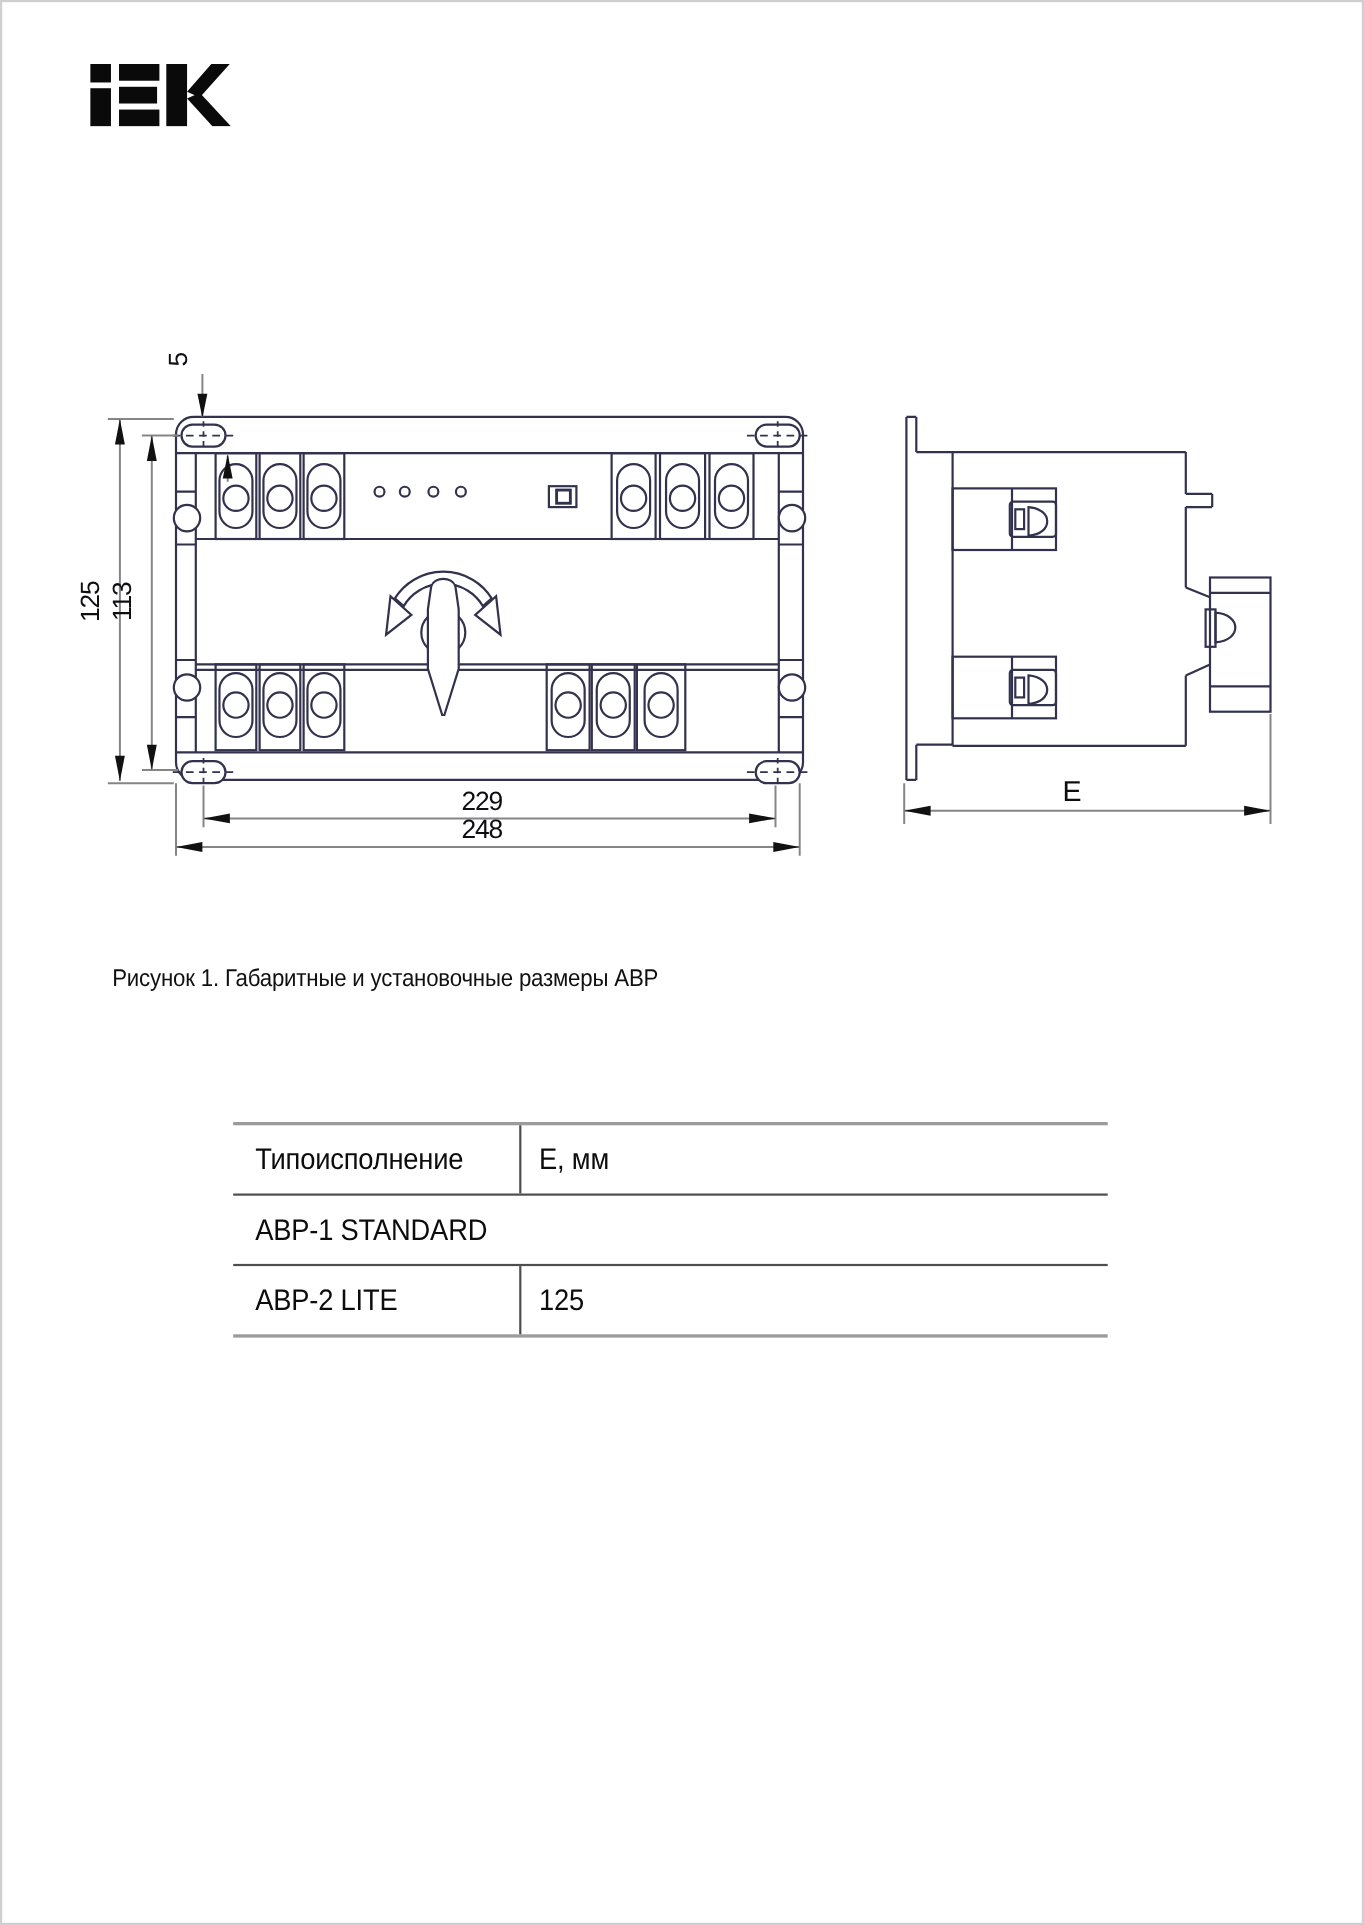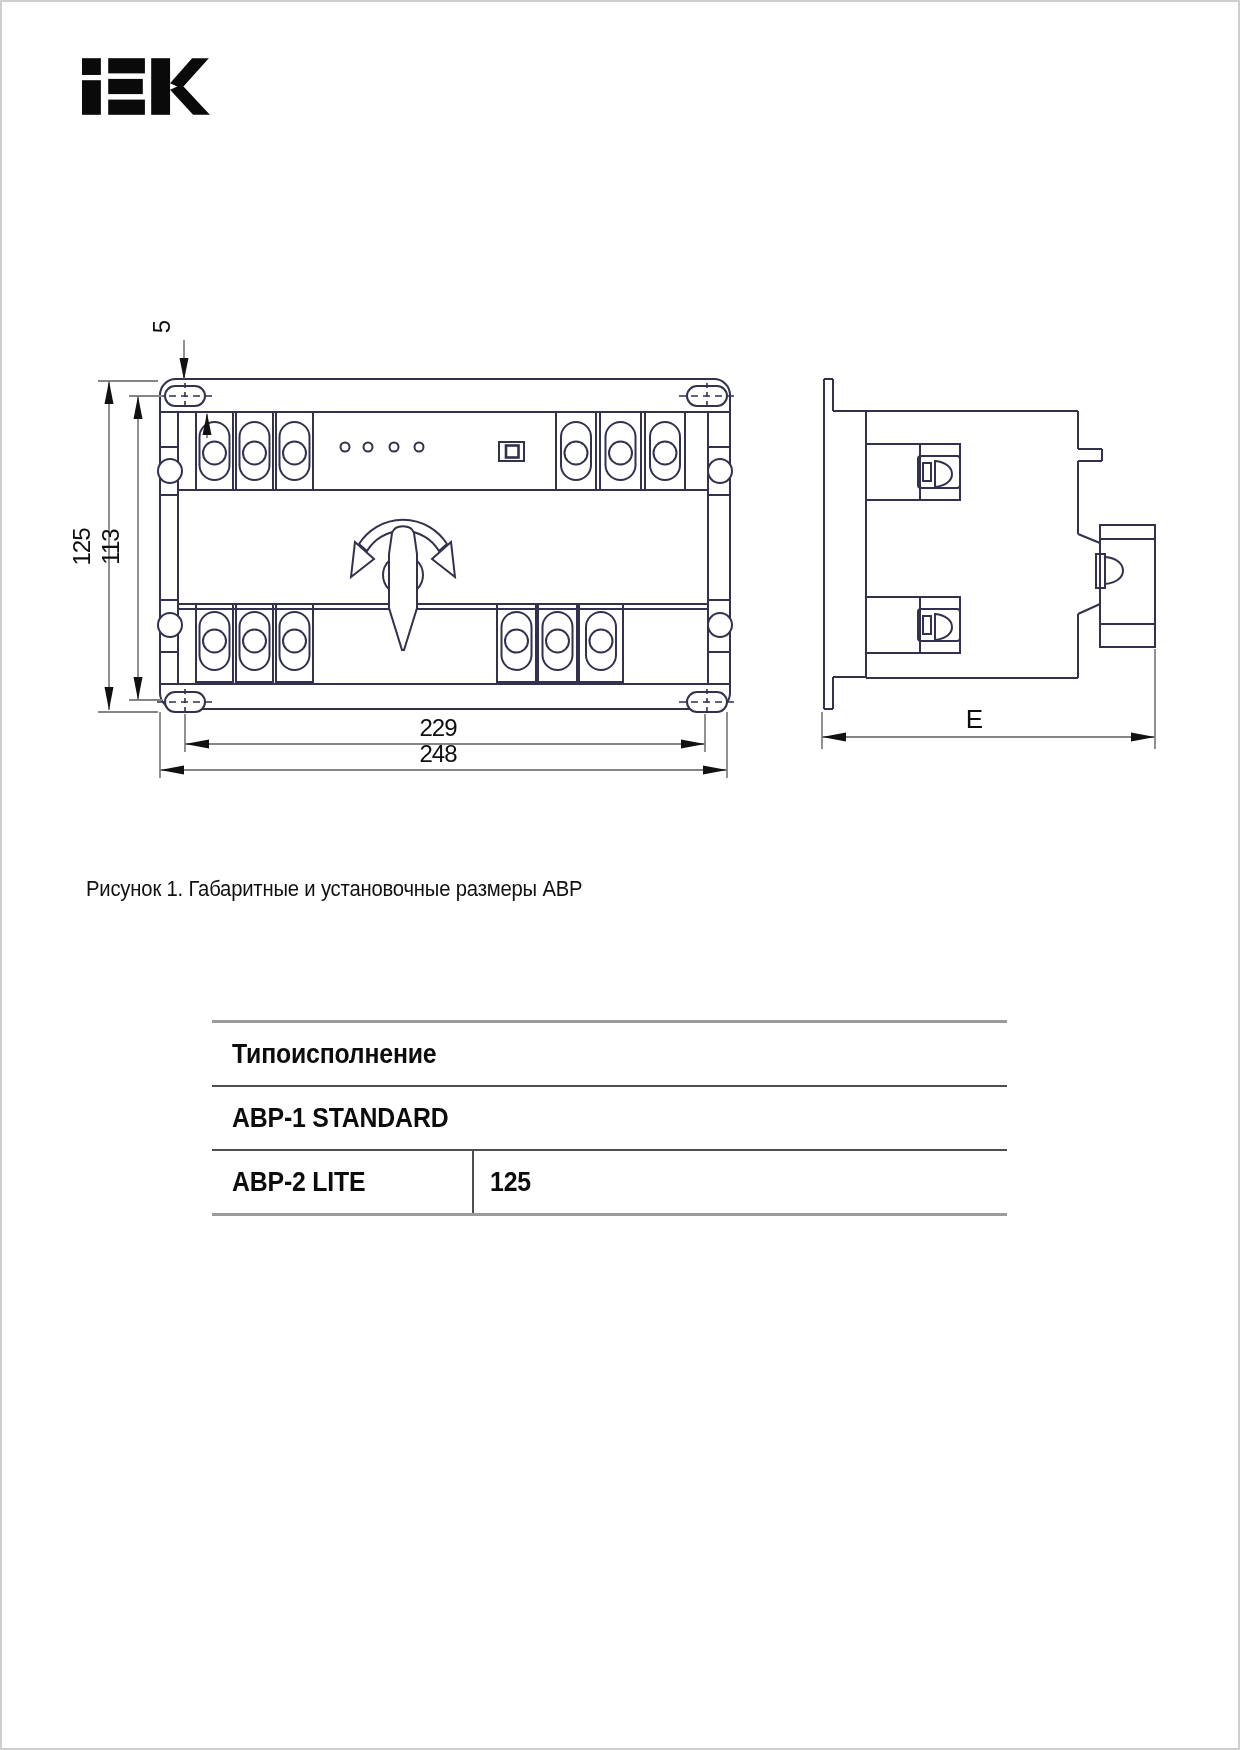--- a/index.html
+++ b/index.html
@@ -3,30 +3,30 @@
 <meta charset="utf-8">
 <style>
   html,body{margin:0;padding:0;background:#fff;}
   .page{
     position:relative;width:1240px;height:1750px;background:#ffffff;
     border:2px solid #cfcfcf;box-sizing:border-box;overflow:hidden;
     font-family:"Liberation Sans","DejaVu Sans",sans-serif;
   }
   .abs{position:absolute;}
   .caption{
-    position:absolute;left:84px;top:874px;font-size:22px;color:#101010;
+    position:absolute;left:100px;top:874px;font-size:22px;color:#101010;
     white-space:nowrap;
   }
   .cond{display:inline-block;transform:scaleX(0.92);transform-origin:0 50%;letter-spacing:-0.2px;}
   .spec-table{
     position:absolute;left:210px;top:1018px;width:795px;
     border-top:3px solid #9b9b9b;border-bottom:3px solid #9b9b9b;
     color:#0c0c0c;font-size:27px;
   }
-  .trow{display:flex;align-items:center;height:62px;border-bottom:2px solid #4e4e4e;font-weight:bold;}
+  .trow{display:flex;align-items:center;height:62px;border-bottom:2px solid #4e4e4e;}
   .trow:last-child{border-bottom:none;align-items:center;}
   .c1{width:260px;padding-left:20px;box-sizing:border-box;}
   .c2{flex:1;align-self:stretch;display:flex;align-items:center;padding-left:16px;border-left:2px solid #4e4e4e;}
   svg text{font-family:"Liberation Sans","DejaVu Sans",sans-serif;letter-spacing:-1px;}
 </style>
 </head>
 <body>
 
 <div class="page">
 
@@ -217,20 +217,23 @@
 
   <div class="caption">
     <span class="cond">Рисунок 1. Габаритные и установочные размеры АВР</span>
   </div>
 
   <div class="spec-table">
     <div class="trow">
       <div class="c1">
         <span class="cond">Типоисполнение</span>
       </div>
+      <div class="c2">
+        <span class="cond">Е, мм</span>
+      </div>
     </div>
     <div class="trow">
       <div class="c1">
         <span class="cond">АВР-1 STANDARD</span>
       </div>
     </div>
     <div class="trow">
       <div class="c1">
         <span class="cond">АВР-2 LITE</span>
       </div>

